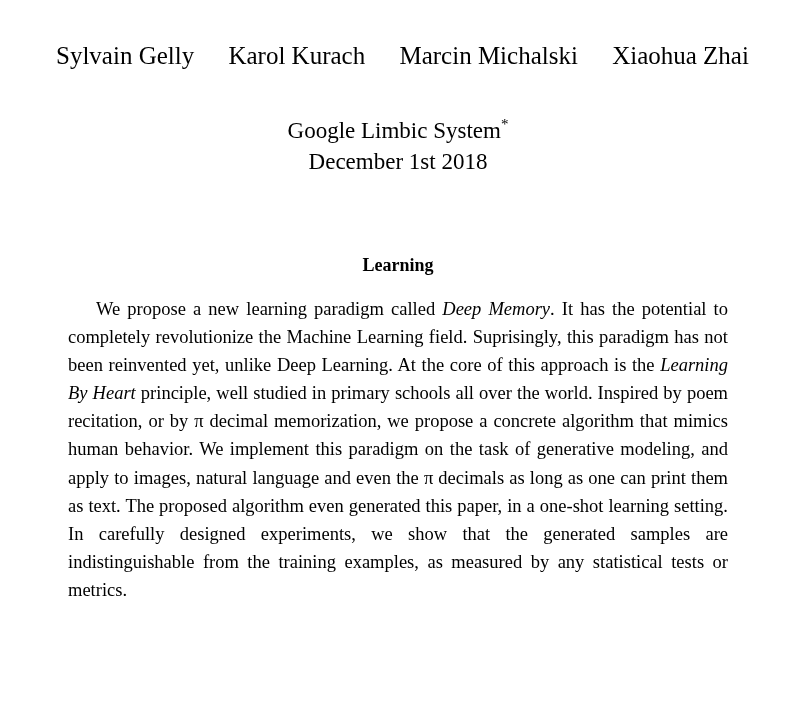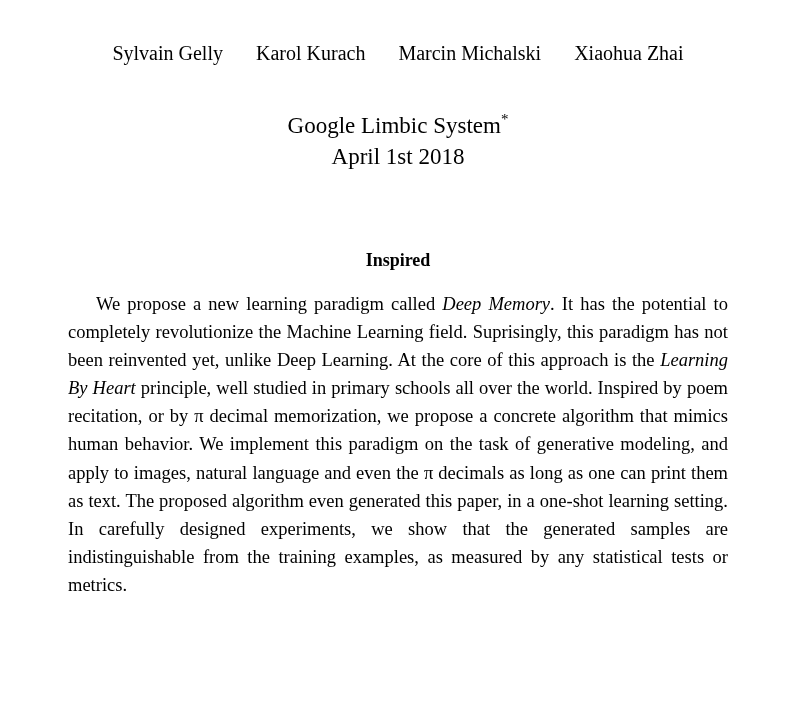--- a/index.html
+++ b/index.html
@@ -24,21 +24,21 @@
   .title {
     text-align: center;
     font-size: 33px;
     font-weight: normal;
     letter-spacing: 0.1px;
     margin: 14px 0 0 0;
     line-height: 1.2;
   }
   .authors {
     text-align: center;
-    font-size: 20px;
+    font-size: 25px;
     margin-top: 42px;
     white-space: nowrap;
   }
   .author {
     display: inline-block;
     margin: 0 14px;
   }
   .affiliation {
     text-align: center;
     font-size: 23px;
@@ -90,20 +90,20 @@
     <span class="author">Sylvain Gelly</span>
     <span class="author">Karol Kurach</span>
     <span class="author">Marcin Michalski</span>
     <span class="author">Xiaohua Zhai</span>
   </div>
 
   <div class="affiliation">
     <span>Google Limbic System</span><sup>*</sup>
   </div>
 
-  <div class="date">April 1st 2018</div>
+  <div class="date">December 1st 2018</div>
 
   <div class="abstract-wrap">
-    <div class="abstract-heading">Inspired</div>
+    <div class="abstract-heading">Learning</div>
     <p class="abstract-body">We propose a new learning paradigm called <b>Deep Memory</b>. It has the potential to completely revolutionize the Machine Learning field. Suprisingly, this paradigm has not been reinvented yet, unlike Deep Learning. At the core of this approach is the <i>Learning By Heart</i> principle, well studied in primary schools all over the world. Inspired by poem recitation, or by π decimal memorization, we propose a concrete algorithm that mimics human behavior. We implement this paradigm on the task of generative modeling, and apply to images, natural language and even the π decimals as long as one can print them as text. The proposed algorithm even generated this paper, in a one-shot learning setting. In carefully designed experiments, we show that the generated samples are indistinguishable from the training examples, as measured by any statistical tests or metrics.</p>
   </div>
 
 </div>
 
 </body></html>

